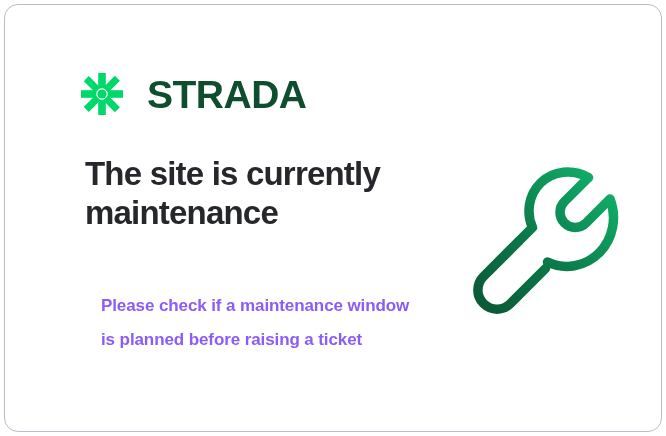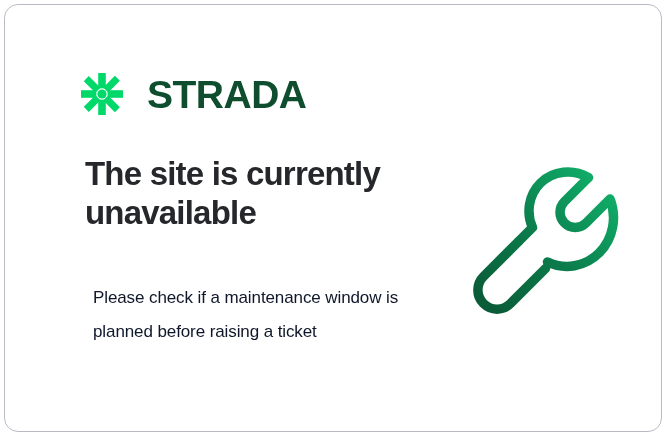--- a/index.html
+++ b/index.html
@@ -74,27 +74,27 @@
     letter-spacing: -0.8px;
     color: #26272b;
   }
 
   
   .body-copy {
     position: absolute;
     left: 80px;
     top: 268px;
     width: 310px;
-    margin: 8px;
+    margin: 16px;
     font-family: "Liberation Sans", sans-serif;
     font-size: 17px;
-    font-weight: normal;
+    font-weight: bold;
     line-height: 2.0;
     letter-spacing: -0.1px;
-    color: #0f172a;
+    color: #8b5cf6;
   }
 
   
   .wrench-illustration {
     position: absolute;
     left: 455px;
     top: 150px;
     width: 160px;
     height: 160px;
   }
@@ -126,21 +126,21 @@
             <rect x="17.2" y="-1" width="7.1" height="16.5" transform="rotate(-45 21 21)"></rect>
             <rect x="17.2" y="26.5" width="7.1" height="16.5" transform="rotate(-45 21 21)"></rect>
 
             <circle cx="21" cy="21" r="4.6"></circle>
           </g>
         </svg>
       </span>
       <span class="logo-wordmark">STRADA</span>
     </div>
 
-    <h1 class="headline">The site is currently unavailable</h1>
+    <h1 class="headline">The site is currently maintenance</h1>
 
     <p class="body-copy">Please check if a maintenance window is planned before raising a ticket</p>
 
     <div class="wrench-illustration">
       <svg viewBox="0 0 160 160" xmlns="http://www.w3.org/2000/svg" aria-hidden="true">
         <defs>
           <linearGradient id="wrenchGrad" x1="18" y1="142" x2="142" y2="18" gradientUnits="userSpaceOnUse">
             <stop offset="0" stop-color="#0a5b38"></stop>
             <stop offset="0.45" stop-color="#0b7a4a"></stop>
             <stop offset="1" stop-color="#11b06a"></stop>

